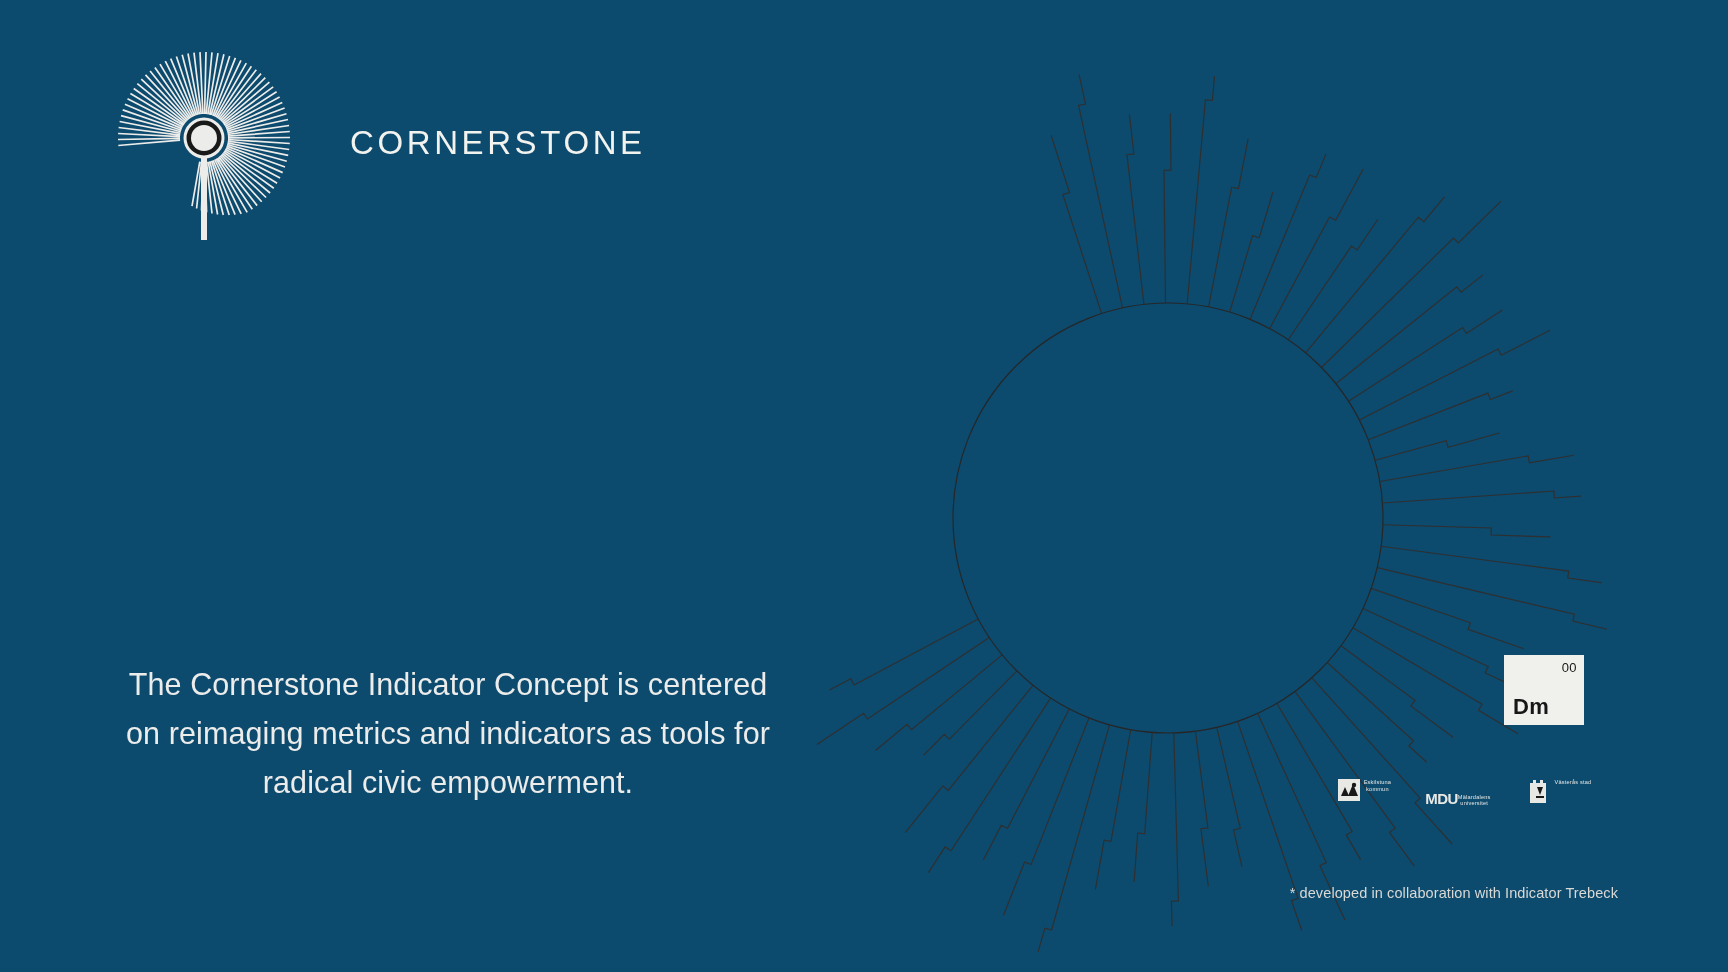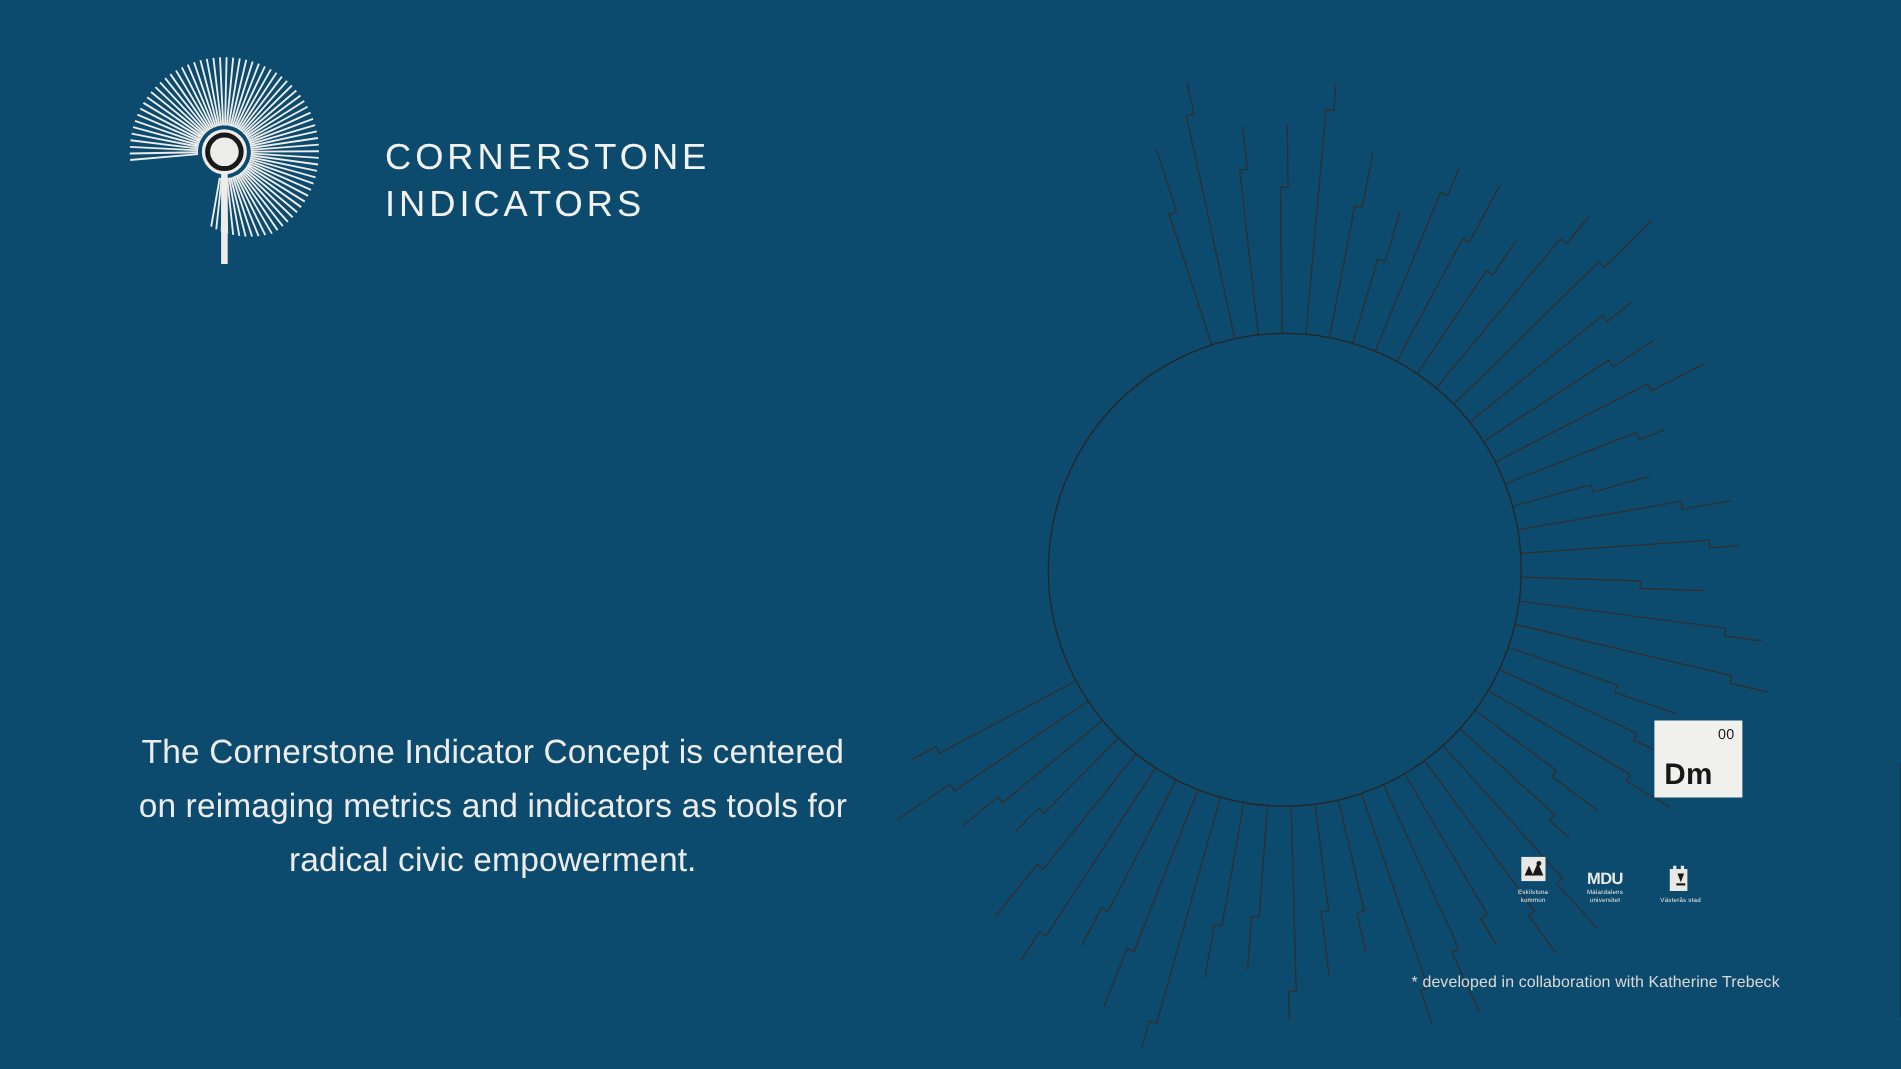--- a/index.html
+++ b/index.html
@@ -83,21 +83,21 @@
     position: absolute;
     right: 7px;
     top: 5px;
     font-size: 13px;
     letter-spacing: 0.4px;
   }
   .element-tile .sym {
     position: absolute;
     left: 9px;
     bottom: 5px;
-    font-size: 27px;
+    font-size: 22px;
     font-weight: 700;
     letter-spacing: 0.3px;
   }
 
   
   .partners {
     position: absolute;
     left: 1325px;
     top: 765px;
     width: 275px;
@@ -112,22 +112,22 @@
   }
   .partner-row {
     display: flex;
     justify-content: center;
     align-items: flex-end;
     gap: 34px;
     margin-top: 12px;
   }
   .partner-logo {
     display: flex;
-    flex-direction: column;
-    align-items: center;
+    flex-direction: row;
+    align-items: flex-start;
     color: #e8e8e4;
   }
   .partner-logo .glyph {
     width: 30px;
     height: 30px;
     display: flex;
     align-items: center;
     justify-content: center;
   }
   .partner-logo .cap {
@@ -177,21 +177,20 @@
         <g id="sunburst" stroke="#ececea" fill="none">
             <path d="M68.1,90.1 L6.3,95.5 M68.0,88.4 L6.0,89.5 M68.0,86.7 L6.1,83.5 M68.2,85.1 L6.6,77.5 M68.4,83.4 L7.6,71.5 M68.8,81.8 L9.0,65.6 M69.3,80.2 L10.7,59.9 M69.9,78.6 L12.9,54.3 M70.6,77.1 L15.5,48.8 M71.5,75.6 L18.4,43.5 M72.4,74.2 L21.7,38.5 M73.4,72.8 L25.3,33.7 M74.5,71.6 L29.3,29.2 M75.7,70.4 L33.5,24.9 M77.0,69.3 L38.1,21.0 M78.3,68.3 L42.9,17.4 M79.7,67.4 L48.0,14.1 M81.2,66.6 L53.3,11.2 M82.7,65.9 L58.7,8.7 M84.3,65.3 L64.4,6.6 M85.9,64.8 L70.2,4.8 M87.5,64.4 L76.0,3.5 M89.2,64.2 L82.0,2.6 M90.9,64.0 L88.0,2.1 M92.6,64.0 L94.0,2.0 M94.2,64.1 L100.0,2.4 M95.9,64.3 L106.0,3.1 M97.6,64.7 L111.9,4.3 M99.2,65.1 L117.7,5.9 M100.8,65.7 L123.4,7.9 M102.3,66.3 L128.9,10.3 M103.8,67.1 L134.3,13.1 M105.2,68.0 L139.4,16.2 M106.6,69.0 L144.3,19.7 M107.9,70.0 L149.0,23.6 M109.1,71.2 L153.3,27.7 M110.3,72.4 L157.4,32.2 M111.3,73.7 L161.2,36.9 M112.2,75.1 L164.6,41.8 M113.1,76.6 L167.6,47.0 M113.9,78.1 L170.3,52.4 M114.5,79.6 L172.6,58.0 M115.0,81.2 L174.5,63.7 M115.4,82.8 L176.0,69.5 M115.7,84.5 L177.1,75.5 M115.9,86.2 L177.8,81.5 M116.0,87.9 L178.0,87.5 M116.0,89.5 L177.8,93.5 M115.8,91.2 L177.2,99.5 M115.5,92.9 L176.2,105.4 M115.1,94.5 L174.8,111.3 M114.6,96.1 L173.0,117.0 M114.0,97.7 L170.7,122.6 M113.2,99.2 L168.1,128.0 M112.4,100.6 L165.1,133.3 M111.5,102.0 L161.8,138.3 M110.4,103.4 L158.1,143.0 M109.3,104.6 L154.1,147.5 M108.1,105.8 L149.7,151.7 M106.8,106.9 L145.1,155.6 M105.5,107.9 L140.3,159.2 M104.1,108.8 L135.2,162.4 M102.6,109.5 L129.2,163.8 M101.0,110.2 L123.1,164.6 M99.5,110.8 L117.2,165.0 M97.8,111.3 L111.3,165.0 M96.2,111.6 L105.6,164.5 M94.5,111.9 L100.0,163.5 M92.9,112.0 L94.6,162.2 M91.2,112.0 L89.5,160.5 M89.5,111.9 L84.6,158.5 M87.8,111.6 L80.0,156.1 " stroke-width="1.7"></path>
             <rect x="89" y="100" width="6" height="90" fill="#ececea" stroke="none"></rect>
           </g>
         <circle cx="92" cy="88" r="19" fill="#191919" stroke="#ececea" stroke-width="3"></circle>
         <circle cx="92" cy="88" r="13" fill="#ececea"></circle>
       </svg>
     </div>
     <div class="logo-text">
       <div>CORNERSTONE</div>
-      <div>INDICATORS</div>
     </div>
   </div>
 
   <div class="headline">The Cornerstone Indicator Concept is centered on reimaging metrics and indicators as tools for radical civic empowerment.</div>
 
   <div class="element-tile">
     <span class="num">00</span>
     <span class="sym">Dm</span>
   </div>
 
@@ -224,15 +223,15 @@
             <path d="M10 10 l3 8 l3 -8 Z" fill="#191919"></path>
             <rect x="9" y="19" width="8" height="2" fill="#191919"></rect>
           </svg>
         </span>
         <span class="cap">Västerås stad</span>
       </div>
 
     </div>
   </div>
 
-  <div class="footnote">* developed in collaboration with Katherine Trebeck</div>
+  <div class="footnote">* developed in collaboration with Indicator Trebeck</div>
 
 </div>
 
 </body></html>

